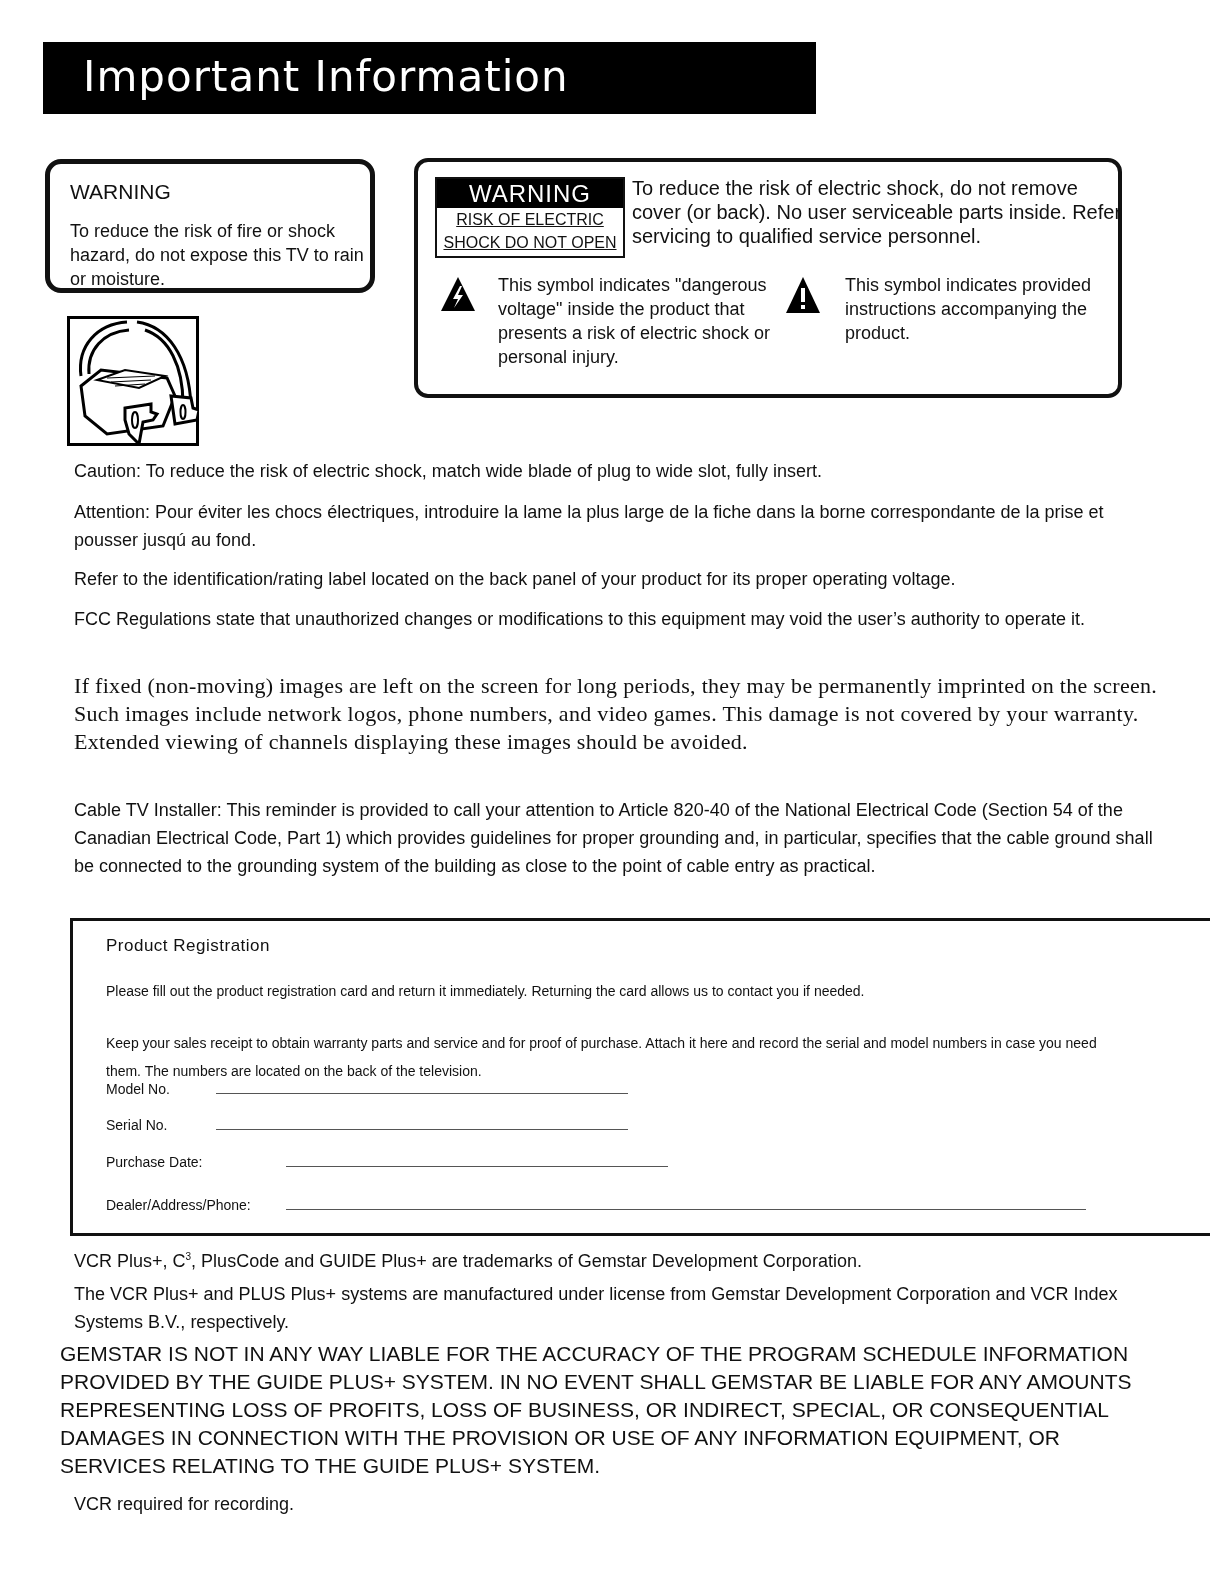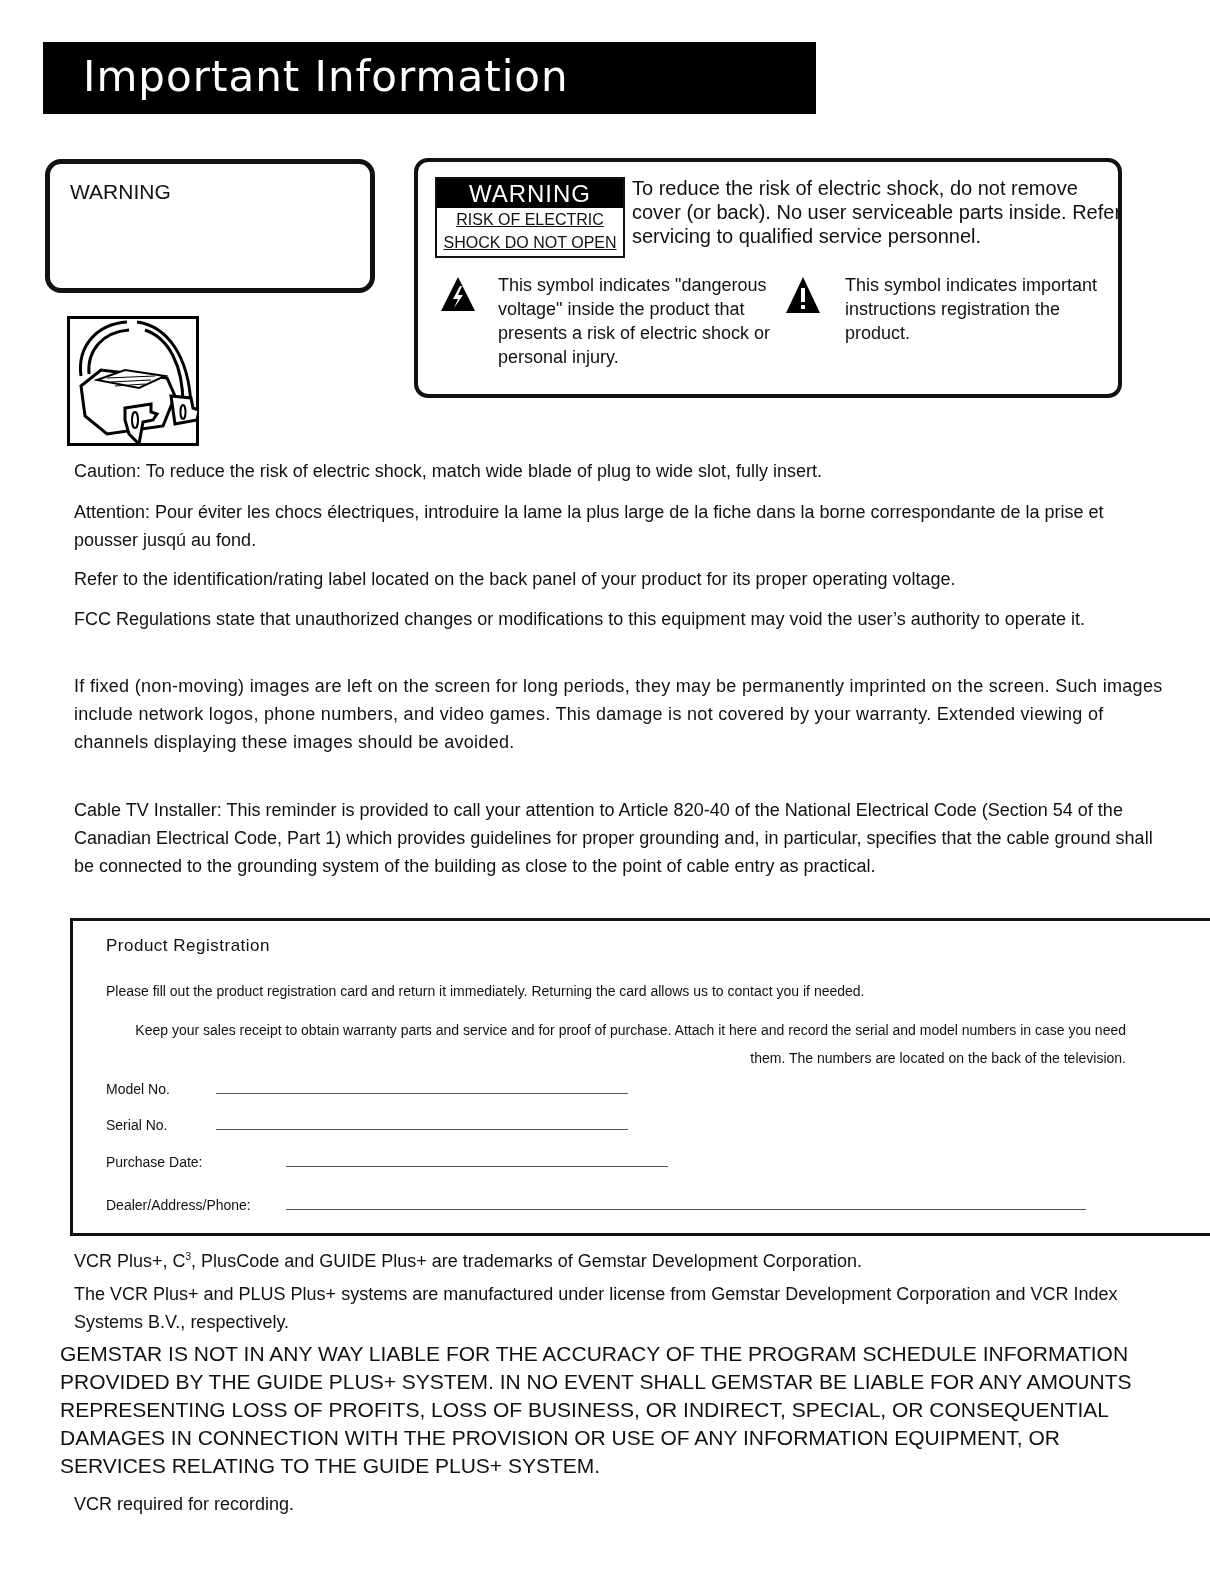--- a/index.html
+++ b/index.html
@@ -56,21 +56,21 @@
   }
   .sym2 { position: absolute; left: 367px; top: 114px; width: 36px; height: 38px; }
   .sym2txt {
     position: absolute; left: 427px; top: 111px; width: 280px; font-size: 18px; line-height: 24px;
     font-family: "Liberation Sans", sans-serif;
   }
   .para {
     position: absolute; left: 74px; width: 1095px; font-size: 18px; line-height: 28px;
     font-family: "Liberation Sans", sans-serif;
   }
-  .para.wide { font-family: Liberation Sans, sans-serif; font-size: 18px; letter-spacing: 0.3px; }
+  .para.wide { font-family: Liberation Serif, serif; font-size: 22px; letter-spacing: 0.3px; }
   .reg {
     position: absolute; left: 70px; top: 918px; width: 1205px; height: 318px;
     border: 3px solid #111; box-sizing: border-box; font-family: "Liberation Sans", sans-serif;
   }
   .reg .rt { position: absolute; left: 33px; top: 15px; font-size: 17px; letter-spacing: 0.5px; }
   .reg .rp { position: absolute; left: 33px; font-size: 14px; line-height: 28px; width: 1020px; }
   .reg .field { position: absolute; left: 33px; font-size: 14px; display: flex; align-items: flex-end; }
   .reg .field .line { border-bottom: 1px solid #555; height: 1px; margin-bottom: 3px; }
   .caps {
     position: absolute; left: 60px; top: 1340px; width: 1100px; font-size: 21px; line-height: 28px;
@@ -79,20 +79,21 @@
 </style>
 </head>
 <body>
 
 <div class="title-bar">
   <span>Important Information</span>
 </div>
 
 <div class="box1">
   <div class="h">WARNING</div>
+  <div class="t">To reduce the risk of fire or shock hazard, do not expose this TV to rain or moisture.</div>
 </div>
 
 <svg class="plug" viewBox="0 0 132 130">
   <rect x="1.5" y="1.5" width="129" height="127" fill="#fff" stroke="#000" stroke-width="3"></rect>
   <path d="M14 60 C10 30 30 8 60 6" fill="none" stroke="#000" stroke-width="3"></path>
   <path d="M22 58 C20 34 36 16 62 14" fill="none" stroke="#000" stroke-width="3"></path>
   <path d="M70 6 C100 10 122 40 124 90" fill="none" stroke="#000" stroke-width="3"></path>
   <path d="M78 14 C102 22 116 50 116 88" fill="none" stroke="#000" stroke-width="3"></path>
   <path d="M14 70 L34 54 L100 62 L108 80 L96 110 L40 118 L18 100 Z" fill="#fff" stroke="#000" stroke-width="3"></path>
   <path d="M30 64 L58 54 L98 60 L72 72 Z" fill="#fff" stroke="#000" stroke-width="2"></path>
@@ -117,34 +118,34 @@
     <polygon points="18,1 35,35 1,35" fill="#000"></polygon>
     <polygon points="20,10 13,23 18,23 14,32 23,19 18,19 22,10" fill="#fff"></polygon>
   </svg>
   <div class="sym1txt">This symbol indicates "dangerous voltage" inside the product that presents a risk of electric shock or personal injury.</div>
 
   <svg class="sym2" viewBox="0 0 36 38">
     <polygon points="18,1 35,37 1,37" fill="#000"></polygon>
     <rect x="16" y="12" width="4" height="14" fill="#fff"></rect>
     <rect x="16" y="29" width="4" height="4" fill="#fff"></rect>
   </svg>
-  <div class="sym2txt">This symbol indicates important instructions registration the product.</div>
+  <div class="sym2txt">This symbol indicates provided instructions accompanying the product.</div>
 </div>
 
 <div class="para" style="top:457px;">Caution: To reduce the risk of electric shock, match wide blade of plug to wide slot, fully insert.</div>
 <div class="para" style="top:498px;">Attention: Pour éviter les chocs électriques, introduire la lame la plus large de la fiche dans la borne correspondante de la prise et pousser jusqú au fond.</div>
 <div class="para" style="top:565px;">Refer to the identification/rating label located on the back panel of your product for its proper operating voltage.</div>
 <div class="para" style="top:605px;">FCC Regulations state that unauthorized changes or modifications to this equipment may void the user’s authority to operate it.</div>
 <div class="para wide" style="top:672px;">If fixed (non-moving) images are left on the screen for long periods, they may be permanently imprinted on the screen.  Such images include network logos, phone numbers, and video games.  This damage is not covered by your warranty.  Extended viewing of channels displaying these images should be avoided.</div>
 <div class="para" style="top:796px;">Cable TV Installer: This reminder is provided to call your attention to Article 820-40 of the National Electrical Code (Section 54 of the Canadian Electrical Code, Part 1) which provides guidelines for proper grounding and, in particular, specifies that the cable ground shall be connected to the grounding system of the building as close to the point of cable entry as practical.</div>
 
 <div class="reg">
   <div class="rt">Product Registration</div>
   <div class="rp" style="top:56px;">Please fill out the product registration card and return it immediately.  Returning the card allows us to contact you if needed.</div>
-  <div class="rp" style="top:95px;text-align:right;">Keep your sales receipt to obtain warranty parts and service and for proof of purchase. Attach it here and record the serial and model numbers in case you need them. The numbers are located on the back of the television.</div>
+  <div class="rp" style="top:108px;">Keep your sales receipt to obtain warranty parts and service and for proof of purchase. Attach it here and record the serial and model numbers in case you need them. The numbers are located on the back of the television.</div>
 
   <div class="field" style="top:196px;">
     <span style="width:110px;">Serial No.</span>
     <span class="line" style="width:412px;"></span>
   </div>
   <div class="field" style="top:160px;">
     <span style="width:110px;">Model No.</span>
     <span class="line" style="width:412px;"></span>
   </div>
   <div class="field" style="top:233px;justify-content:center;">

